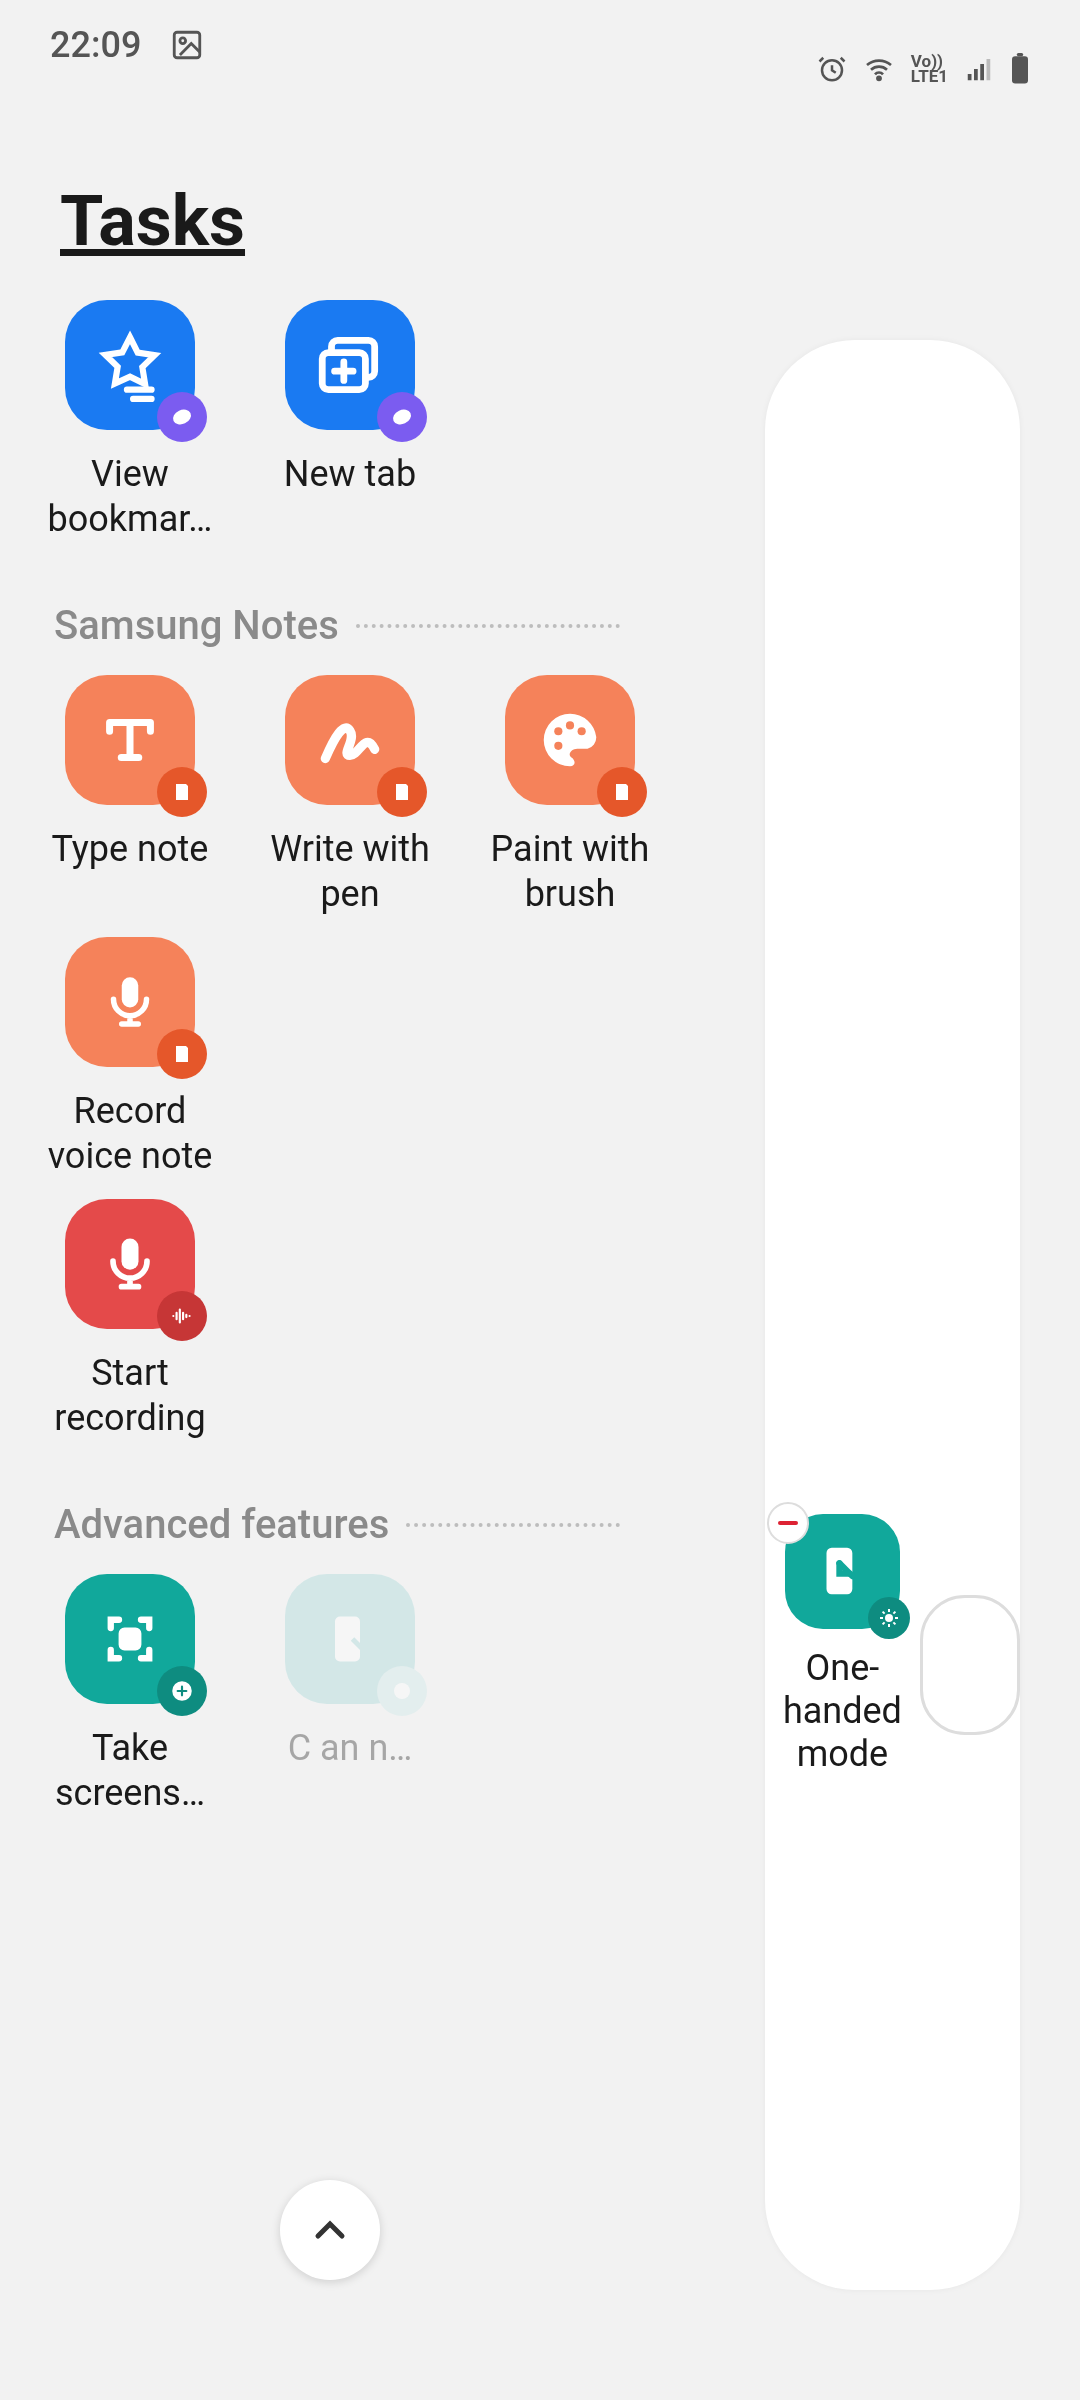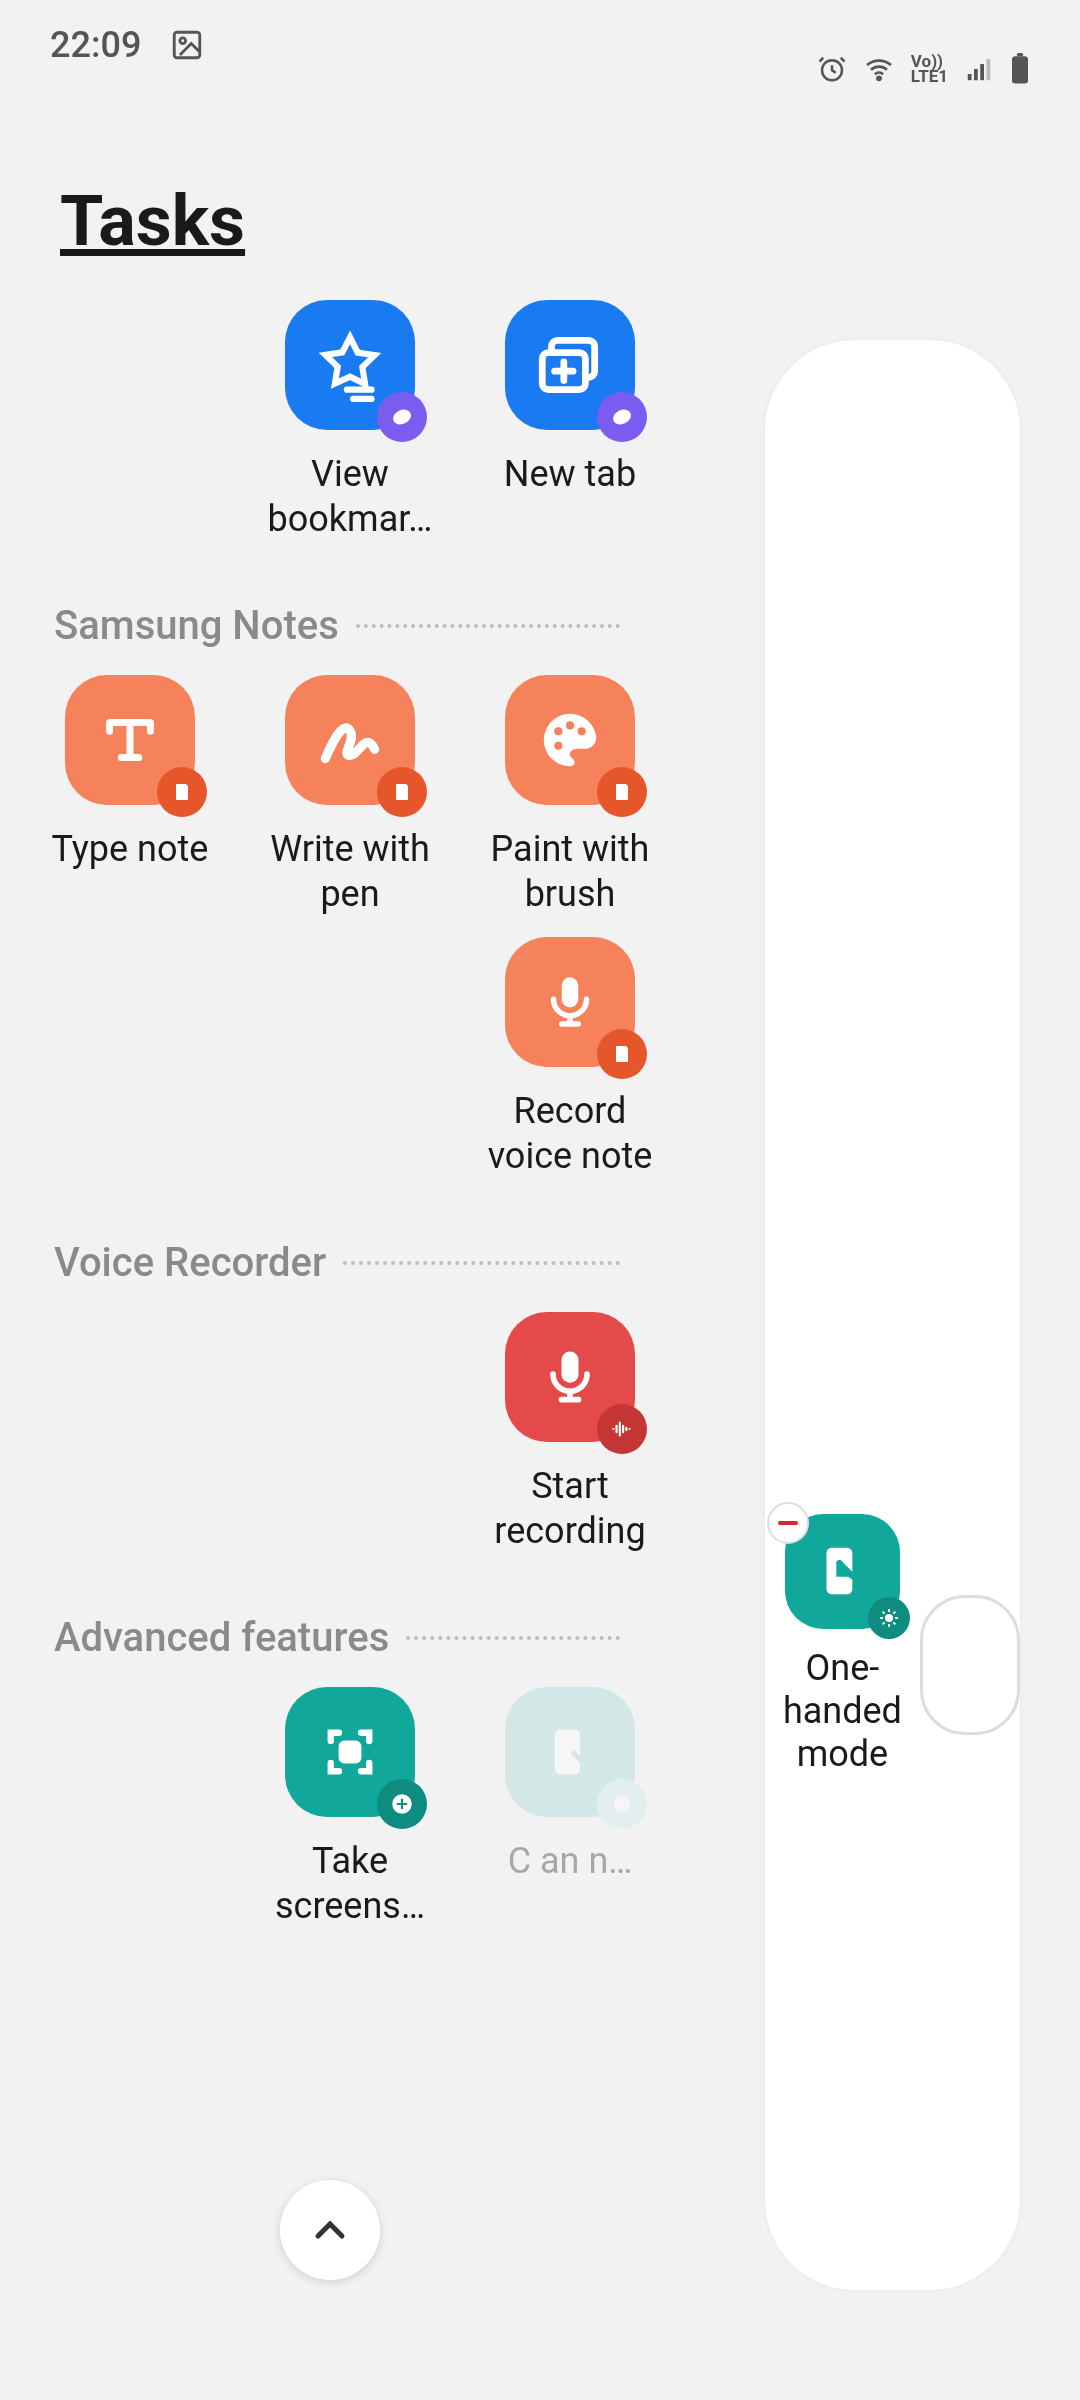--- a/index.html
+++ b/index.html
@@ -3,21 +3,21 @@
 <meta charset="utf-8">
 <style>
   * { box-sizing: border-box; margin: 0; padding: 0; }
   html, body { width: 1080px; height: 2400px; overflow: hidden; font-family: -apple-system, "Segoe UI", Roboto, sans-serif; background: #f2f2f2; }
   .statusbar { position: absolute; top: 0; left: 0; right: 0; height: 90px; padding: 0 50px; display: flex; align-items: center; justify-content: space-between; font-size: 36px; color: #555; }
   .statusbar .left { display: flex; align-items: center; gap: 29px; font-weight: 500; }
   .statusbar .right { display: flex; align-items: center; gap: 16px; margin-top: 48px; }
   .status-ico { display: inline-flex; align-items: center; justify-content: center; }
   .page-title { position: absolute; top: 180px; left: 60px; font-size: 70px; font-weight: 700; color: #1a1a1a; text-decoration: underline; }
   .main-col { position: absolute; top: 300px; left: 20px; width: 660px; }
-  .row { display: flex; flex-wrap: wrap; justify-content: flex-end; }
+  .row { display: flex; flex-wrap: wrap; }
   .tile { width: 200px; margin: 0 10px 20px 10px; display: flex; flex-direction: column; align-items: center; }
   .tile .icon-wrap { position: relative; width: 130px; height: 130px; border-radius: 42px; display: flex; align-items: center; justify-content: center; }
   .tile .label { font-size: 36px; color: #1a1a1a; text-align: center; margin-top: 22px; line-height: 1.25; max-width: 200px; overflow: hidden; display: -webkit-box; -webkit-line-clamp: 2; -webkit-box-orient: vertical; }
   .badge-br { position: absolute; right: -12px; bottom: -12px; width: 50px; height: 50px; border-radius: 50%; display: flex; align-items: center; justify-content: center; }
   .section-head { display: flex; align-items: center; gap: 17px; padding: 40px 0 26px 34px; }
   .section-head .title { font-size: 40px; color: #8a8a8a; font-weight: 500; }
   .section-head .dots { flex: 1; height: 2px; border-top: 4px dotted #bdbdbd; margin-right: 60px; }
   .faded { opacity: .35; }
   .side-panel { position: absolute; top: 340px; right: 60px; width: 255px; height: 1950px; background: #fff; border-radius: 90px; box-shadow: 0 0 6px rgba(0,0,0,.05); display: flex; flex-direction: row; align-items: center; padding-top: 690px; }
   .side-item { width: 220px; display: flex; flex-direction: column; align-items: center; margin-bottom: 30px; }
@@ -183,24 +183,20 @@
         <span class="badge-br" style="background:#e5572a">
           <svg width="24" height="24" viewBox="0 0 24 24" fill="#fff">
               <path d="M6 4h10l2 2v14H6z"></path>
             </svg>
         </span>
       </div>
       <div class="label">Record voice note</div>
     </div>
   </div>
 
-  <div class="section-head">
-    <span class="title">Voice Recorder</span>
-    <span class="dots"></span>
-  </div>
   <div class="row">
     <div class="tile">
       <div class="icon-wrap" style="background:#e44a4a">
         <span>
           <svg width="68" height="68" viewBox="0 0 24 24" fill="#fff">
               <rect x="9" y="3" width="6" height="11" rx="3"></rect>
               <path d="M6 11a6 6 0 0012 0M12 17v3M9 20h6" stroke="#fff" stroke-width="2" fill="none" stroke-linecap="round"></path>
             </svg>
         </span>
         <span class="badge-br" style="background:#c63636">

